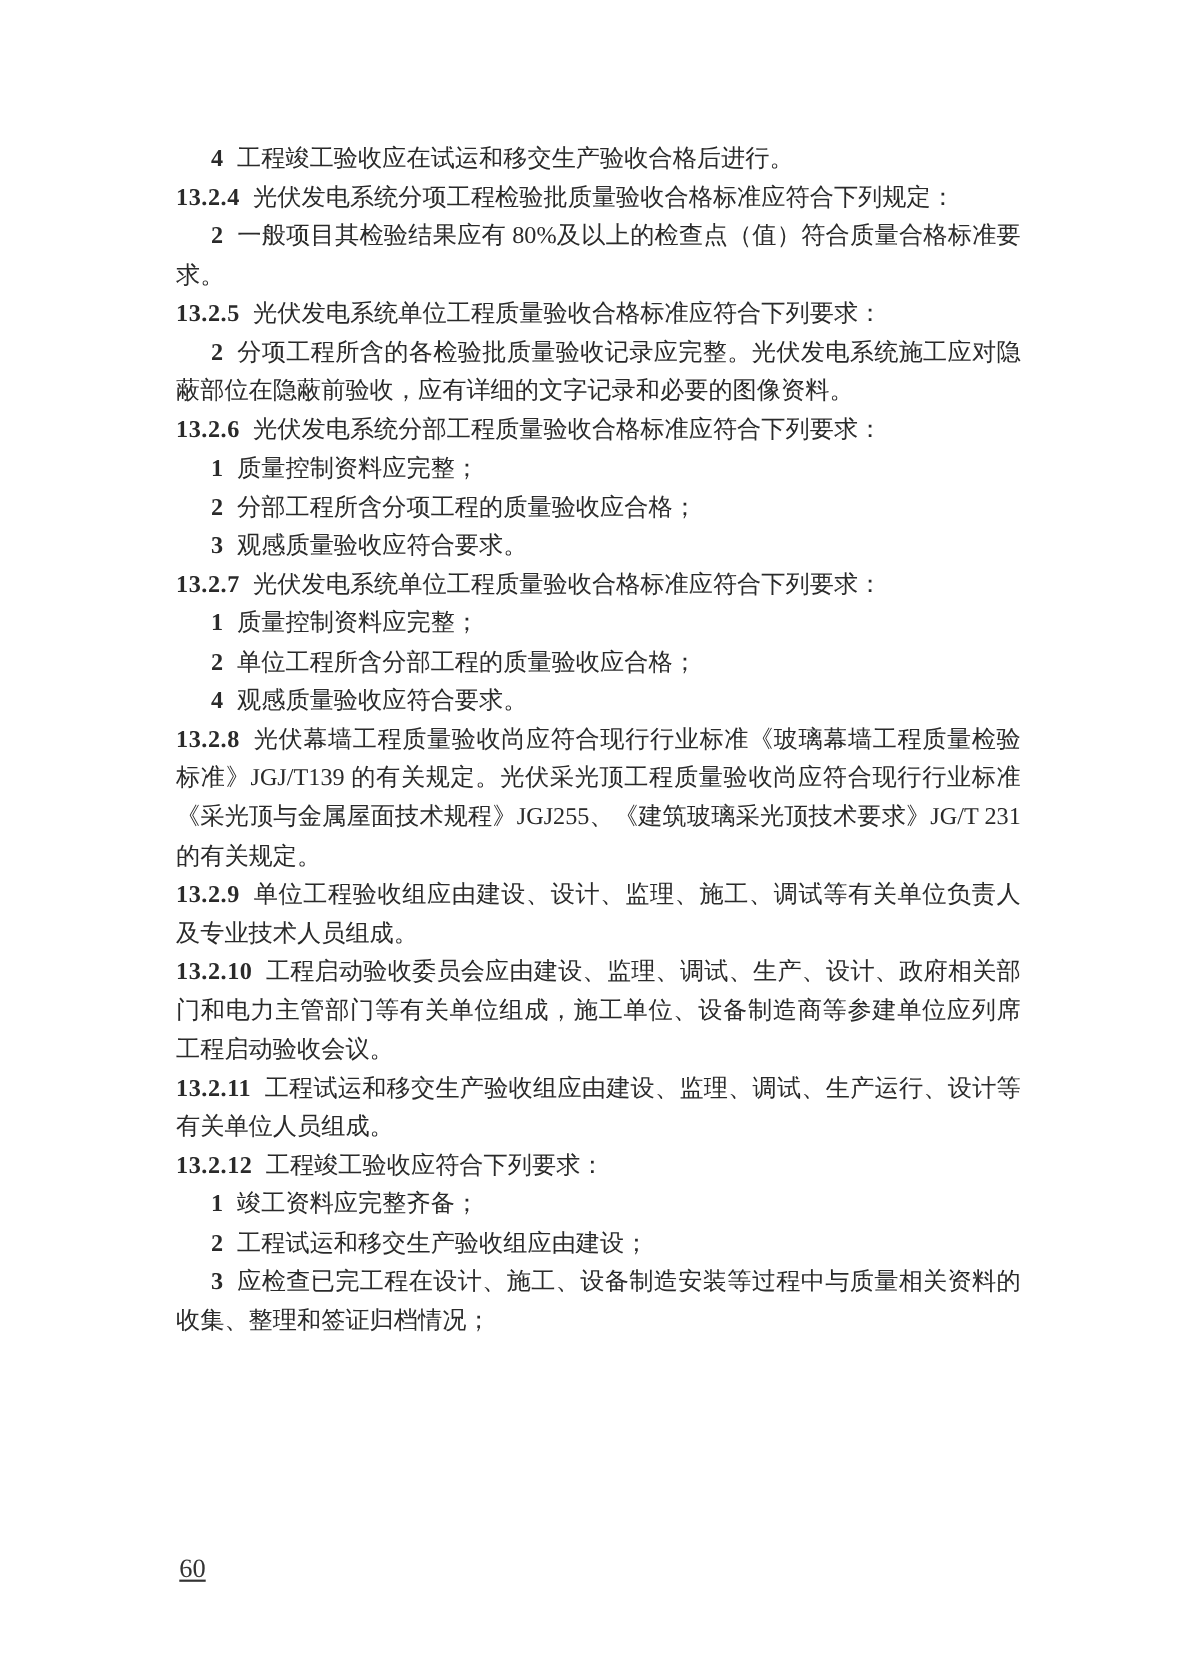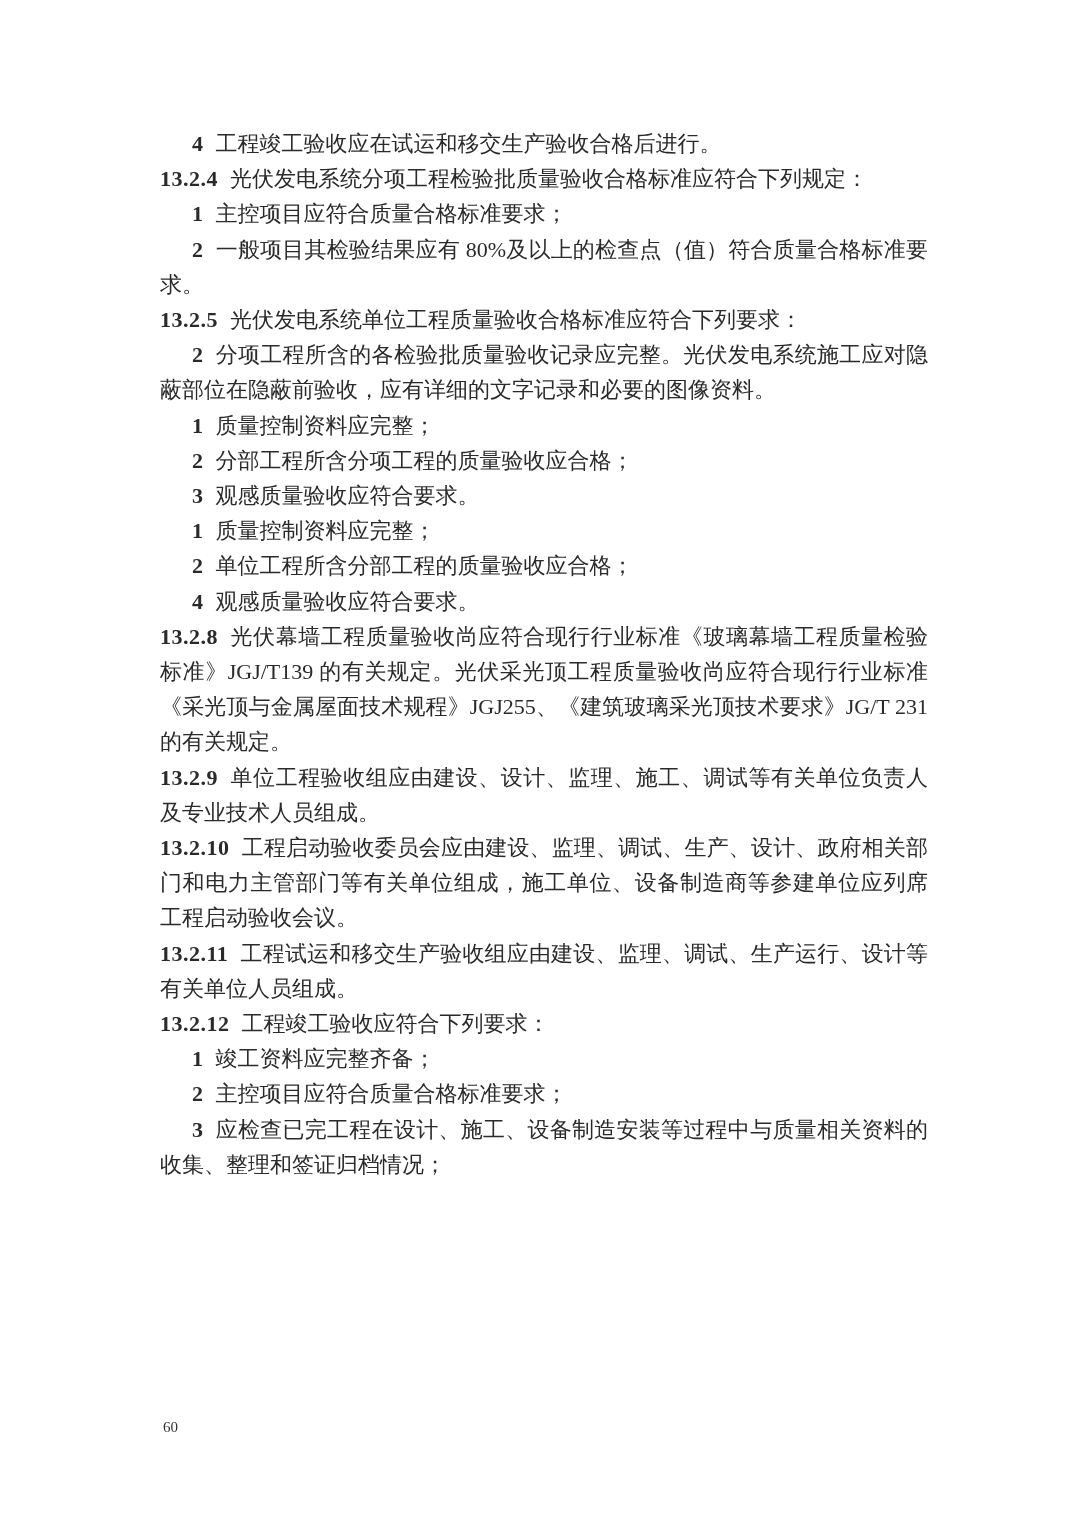--- a/index.html
+++ b/index.html
@@ -40,72 +40,74 @@
   }
   .num {
     font-weight: bold;
     margin-right: 0.55em;
     letter-spacing: 0.5px;
   }
   .page-number {
     position: absolute;
     left: 163px;
     top: 1414px;
-    font-size: 15px;
+    font-size: 24px;
     line-height: 26px;
     color: #333333;
+    text-decoration: underline;
   }
 </style>
 </head>
 <body>
 
 <div class="page">
   <div class="content">
 
 
     <p class="item"><span class="num">4</span><span>工程竣工验收应在试运和移交生产验收合格后进行。</span></p>
 
     <p class="clause"><span class="num">13.2.4</span><span>光伏发电系统分项工程检验批质量验收合格标准应符合下列规定：</span></p>
 
-    <p class="item"><span class="num">1</span><span>主控项目应符合质量合格标准要求；</span></p>
 
     <p class="item"><span class="num">2</span><span>一般项目其检验结果应有 80%及以上的检查点（值）符合质量合格标准要求。</span></p>
 
     <p class="clause"><span class="num">13.2.5</span><span>光伏发电系统单位工程质量验收合格标准应符合下列要求：</span></p>
 
 
     <p class="item"><span class="num">2</span><span>分项工程所含的各检验批质量验收记录应完整。光伏发电系统施工应对隐蔽部位在隐蔽前验收，应有详细的文字记录和必要的图像资料。</span></p>
 
+    <p class="clause"><span class="num">13.2.6</span><span>光伏发电系统分部工程质量验收合格标准应符合下列要求：</span></p>
 
     <p class="item"><span class="num">1</span><span>质量控制资料应完整；</span></p>
 
     <p class="item"><span class="num">2</span><span>分部工程所含分项工程的质量验收应合格；</span></p>
 
     <p class="item"><span class="num">3</span><span>观感质量验收应符合要求。</span></p>
 
+    <p class="clause"><span class="num">13.2.7</span><span>光伏发电系统单位工程质量验收合格标准应符合下列要求：</span></p>
 
     <p class="item"><span class="num">1</span><span>质量控制资料应完整；</span></p>
 
     <p class="item"><span class="num">2</span><span>单位工程所含分部工程的质量验收应合格；</span></p>
 
 
     <p class="item"><span class="num">4</span><span>观感质量验收应符合要求。</span></p>
 
     <p class="clause"><span class="num">13.2.8</span><span>光伏幕墙工程质量验收尚应符合现行行业标准《玻璃幕墙工程质量检验标准》JGJ/T139 的有关规定。光伏采光顶工程质量验收尚应符合现行行业标准《采光顶与金属屋面技术规程》JGJ255、《建筑玻璃采光顶技术要求》JG/T 231 的有关规定。</span></p>
 
     <p class="clause"><span class="num">13.2.9</span><span>单位工程验收组应由建设、设计、监理、施工、调试等有关单位负责人及专业技术人员组成。</span></p>
 
     <p class="clause"><span class="num">13.2.10</span><span>工程启动验收委员会应由建设、监理、调试、生产、设计、政府相关部门和电力主管部门等有关单位组成，施工单位、设备制造商等参建单位应列席工程启动验收会议。</span></p>
 
     <p class="clause"><span class="num">13.2.11</span><span>工程试运和移交生产验收组应由建设、监理、调试、生产运行、设计等有关单位人员组成。</span></p>
 
     <p class="clause"><span class="num">13.2.12</span><span>工程竣工验收应符合下列要求：</span></p>
 
     <p class="item"><span class="num">1</span><span>竣工资料应完整齐备；</span></p>
 
-    <p class="item"><span class="num">2</span><span>主控项目应符合质量合格标准要求；</span></p>
+    <p class="item"><span class="num">2</span><span>工程试运和移交生产验收组应由建设；</span></p>
 
     <p class="item"><span class="num">3</span><span>应检查已完工程在设计、施工、设备制造安装等过程中与质量相关资料的收集、整理和签证归档情况；</span></p>
 
   </div>
 
   <div class="page-number">60</div>
 </div>
 
 </body></html>

